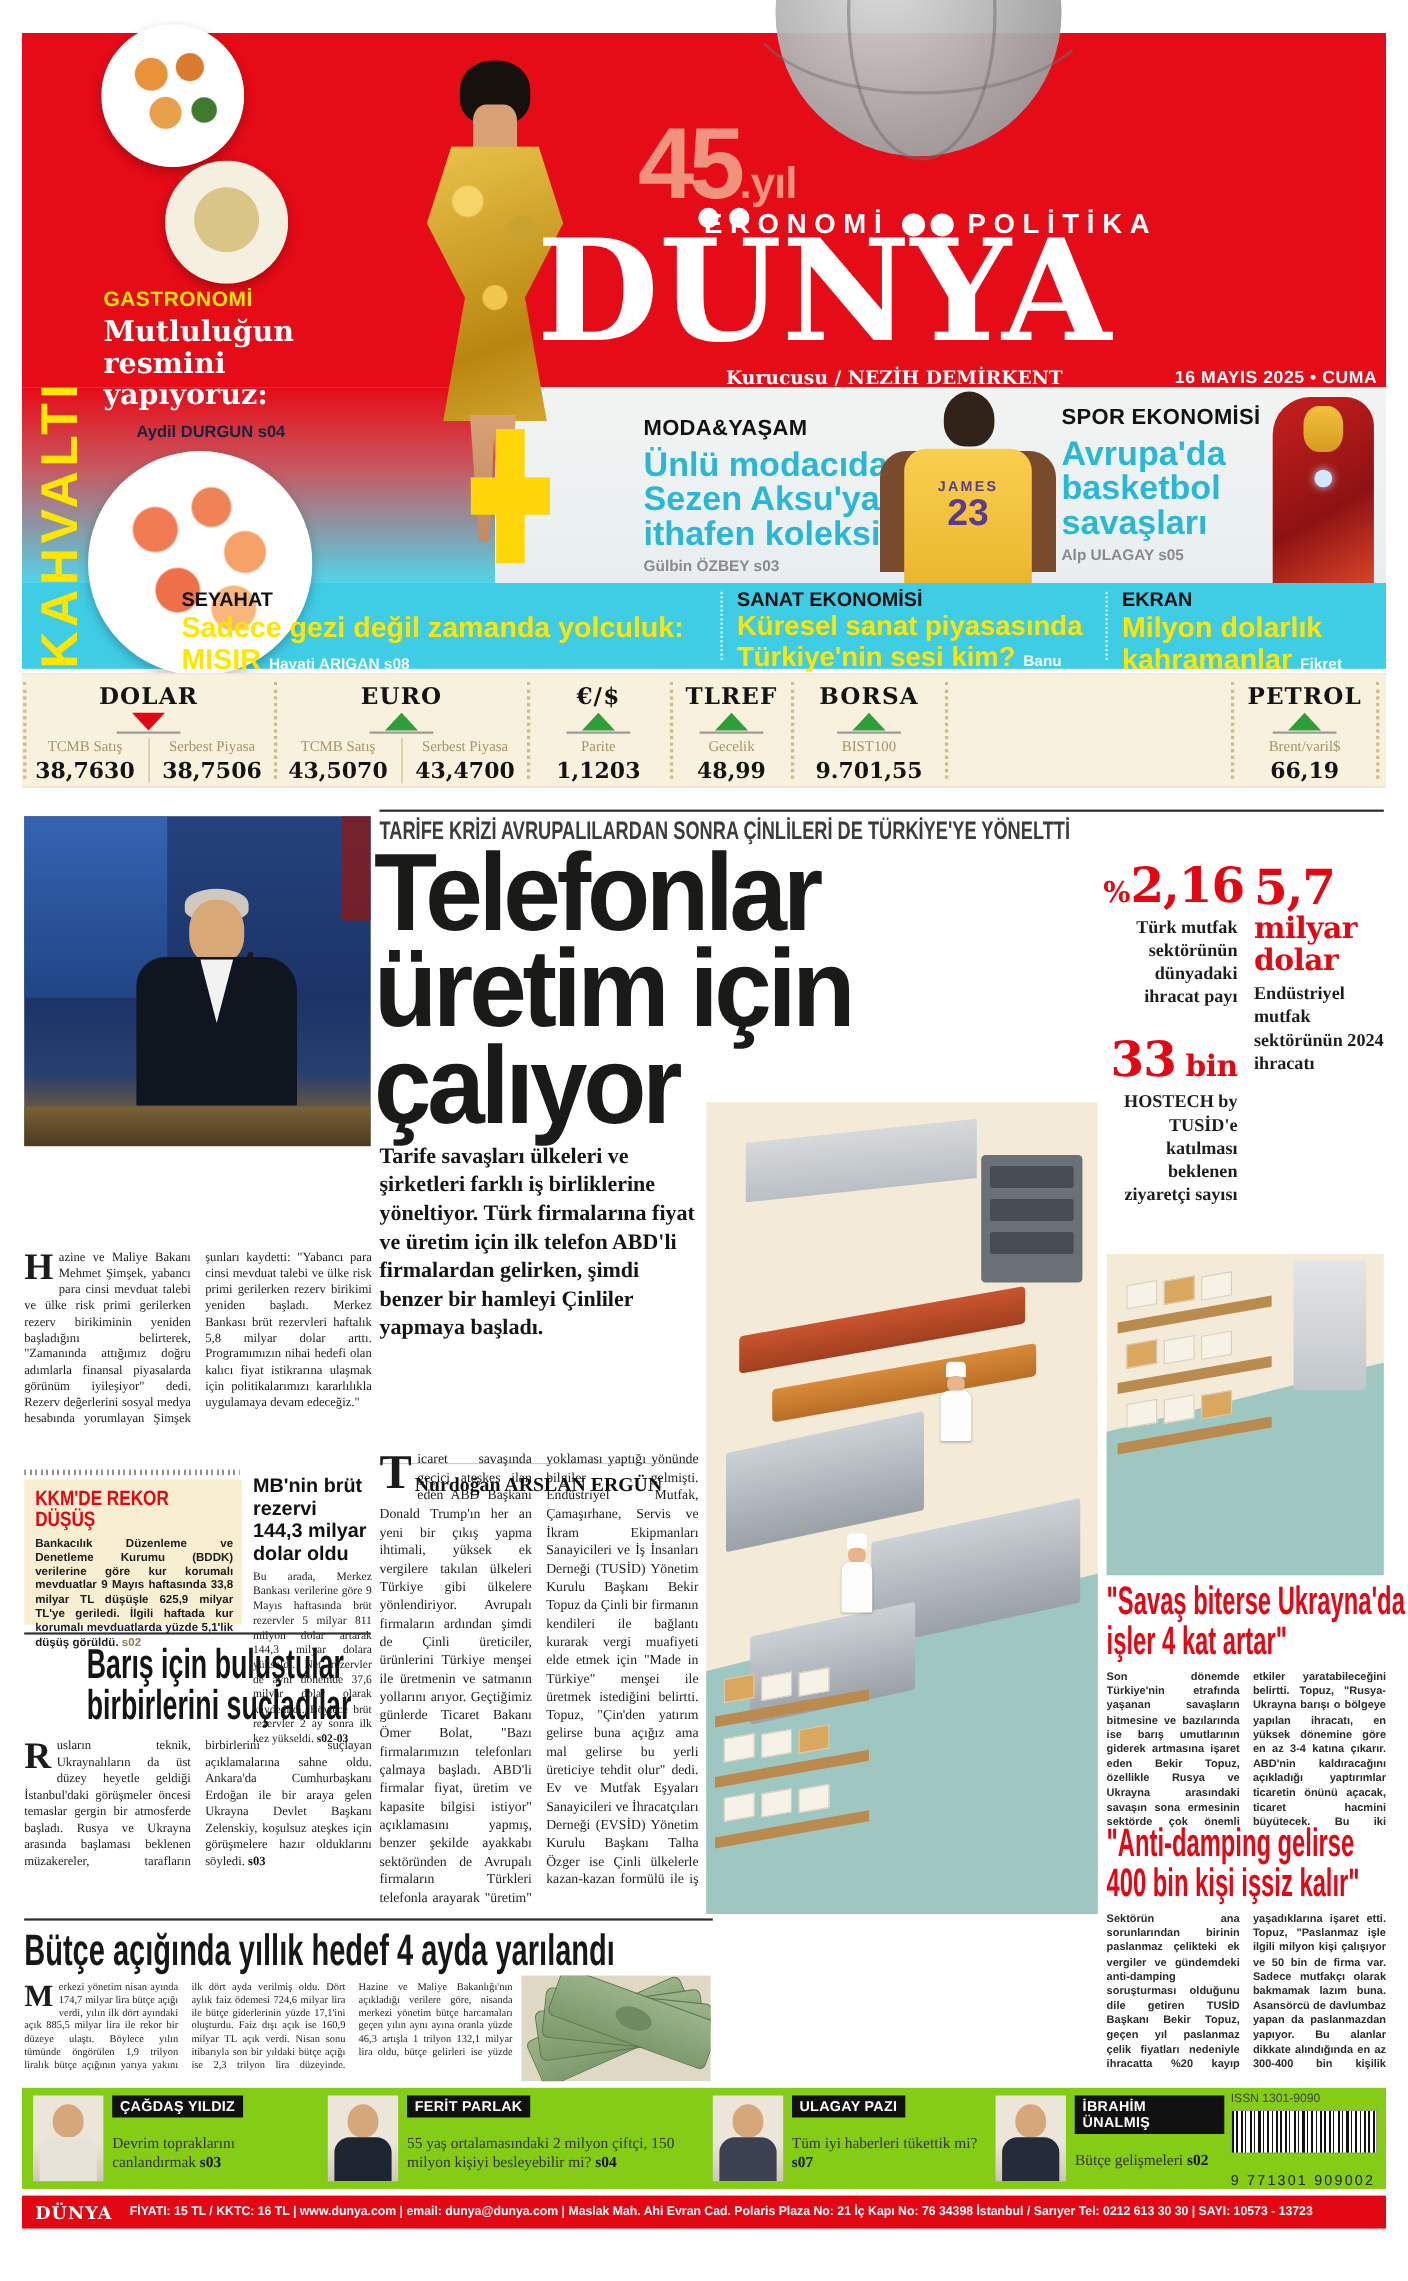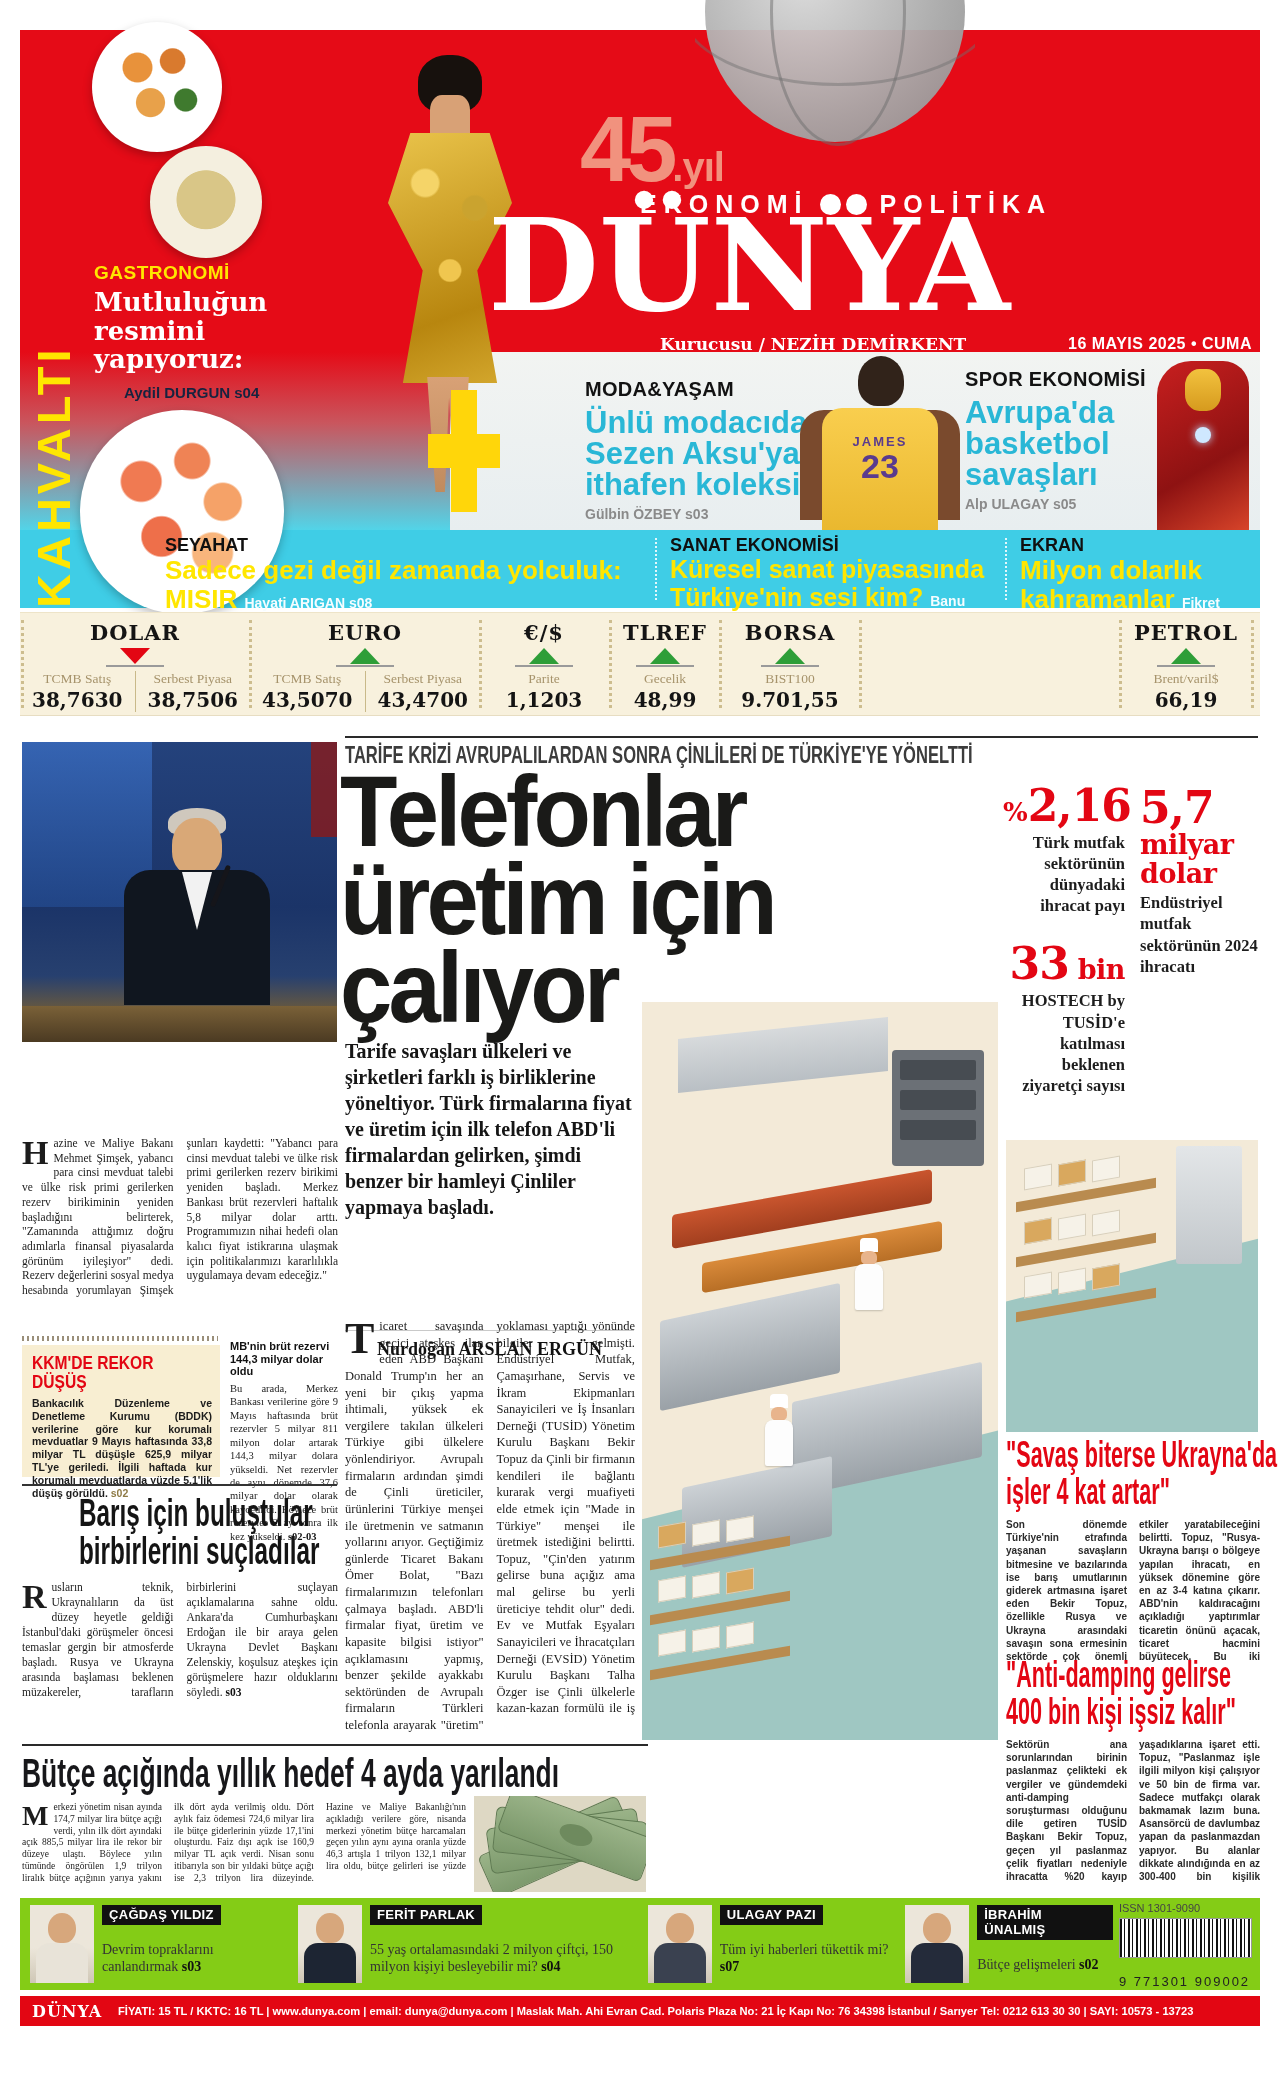--- a/index.html
+++ b/index.html
@@ -157,21 +157,21 @@
   
   .simhead{position:absolute;left:22px;top:1046px;color:#1f1f1f;font-weight:400;}
   .simhead div{white-space:nowrap;font-size:40px;line-height:41px;transform:scaleX(.74);transform-origin:left top;}
   .simbody{position:absolute;left:22px;top:1136px;width:316px;height:196px;column-count:2;font-size:11.5px;line-height:1.28;}
   .dotrule{position:absolute;left:22px;top:1336px;width:196px;height:5px;
            background:repeating-linear-gradient(90deg,#9a8f7a 0 2px,transparent 2px 5px);}
   .kkm{position:absolute;left:22px;top:1345px;width:180px;height:118px;background:#f8eed2;padding:8px 8px 6px 10px;}
   .kkm .t{color:#e30613;font-weight:800;font-size:19px;line-height:1.0;transform:scaleX(.82);transform-origin:left top;white-space:nowrap;}
   .kkm .b{margin-top:6px;font-weight:700;font-size:10.5px;line-height:1.22;color:#1c1c1c;text-align:justify;}
   .mbcol{position:absolute;left:230px;top:1340px;width:108px;}
-  .mbcol .t{font-weight:700;font-size:11px;line-height:1.15;color:#111;}
+  .mbcol .t{font-weight:700;font-size:18px;line-height:1.15;color:#111;}
   .mbcol .b{margin-top:4px;font-family:"Liberation Serif",serif;font-size:10.5px;line-height:1.28;text-align:justify;color:#1c1c1c;}
   .div2{position:absolute;left:22px;top:1484px;width:315px;height:2px;background:#333;}
   .barhead{position:absolute;left:22px;top:1494px;width:316px;text-align:center;font-weight:700;color:#141414;}
   .barhead div{white-space:nowrap;font-size:38px;line-height:38px;transform:scaleX(.64);transform-origin:center top;}
   .barbody{position:absolute;left:22px;top:1580px;width:316px;height:150px;column-count:2;font-size:11.5px;line-height:1.3;}
   
   .rule3{position:absolute;left:22px;top:1744px;width:626px;height:2px;background:#2a2a2a;}
   .buthead{position:absolute;left:22px;top:1752px;font-weight:700;color:#17171a;white-space:nowrap;font-size:40px;line-height:42px;transform:scaleX(.66);transform-origin:left top;}
   .butbody{position:absolute;left:22px;top:1802px;width:444px;height:92px;column-count:3;column-gap:12px;font-size:9.5px;line-height:1.24;}
   .money{position:absolute;left:474px;top:1796px;width:172px;height:96px;background:#ded8c4;overflow:hidden;}

